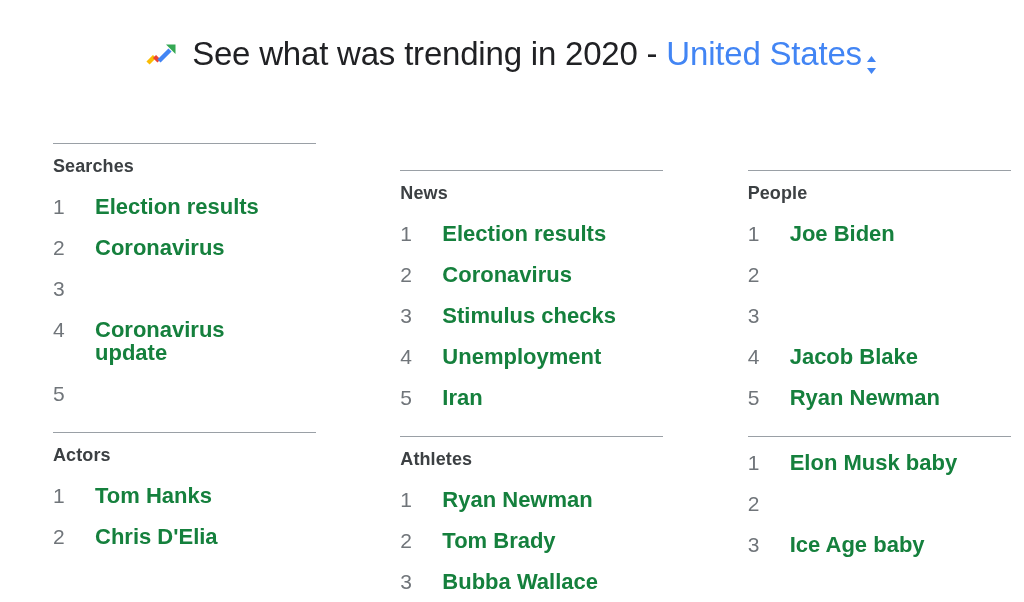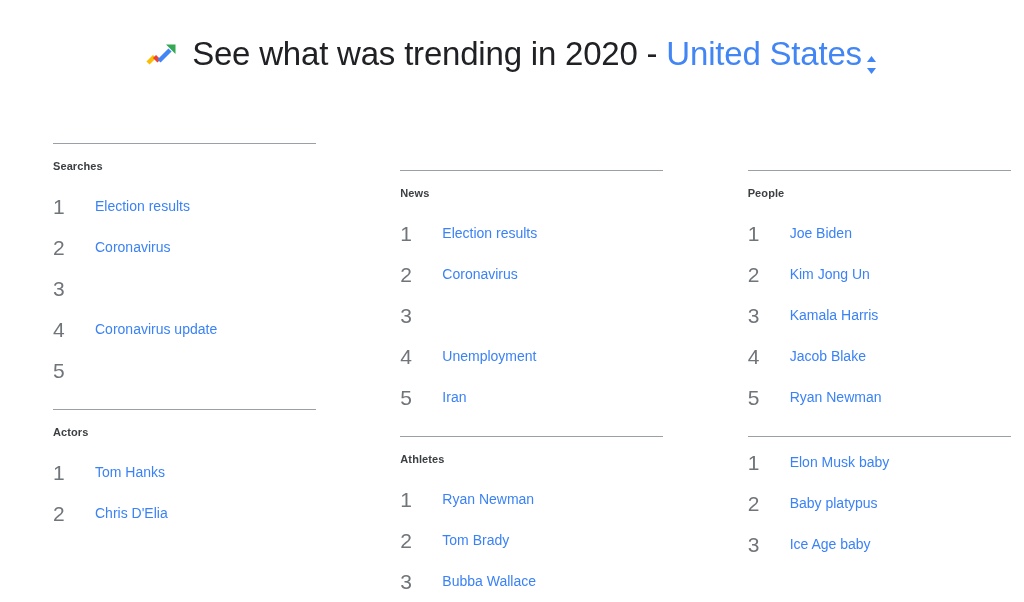--- a/index.html
+++ b/index.html
@@ -90,21 +90,21 @@
   .category:first-child { padding-top: 0; }
 
   .category-divider {
     border: 0;
     border-top: 1px solid #9aa0a6;
     margin: 0 0 14px 0;
     width: 263px;
     height: 0;
   }
   .category-title {
-    font-size: 11px;
+    font-size: 18px;
     line-height: 16px;
     font-weight: 700;
     color: #3c4043;
     margin: 8px 0 21px 0;
     letter-spacing: 0.1px;
   }
 
   .rank-list {
     list-style: none;
     margin: 0;
@@ -119,24 +119,24 @@
   .rank-item:last-child { margin-bottom: 0; }
   .rank-number {
     flex: 0 0 auto;
     width: 42px;
     font-size: 21px;
     line-height: 23px;
     color: #70757a;
     font-weight: 400;
   }
   .rank-label {
-    font-size: 14px;
+    font-size: 22px;
     line-height: 23px;
-    color: #3b82f6;
-    font-weight: 400;
+    color: #15803d;
+    font-weight: 700;
     max-width: 200px;
   }
 </style>
 </head>
 <body>
 
 <header class="page-header">
   <div class="header-inner">
 
     <span class="trends-icon">
@@ -206,20 +206,21 @@
         <li class="rank-item">
           <span class="rank-number">1</span>
           <span class="rank-label">Election results</span>
         </li>
         <li class="rank-item">
           <span class="rank-number">2</span>
           <span class="rank-label">Coronavirus</span>
         </li>
         <li class="rank-item">
           <span class="rank-number">3</span>
+          <span class="rank-label">Stimulus checks</span>
         </li>
         <li class="rank-item">
           <span class="rank-number">4</span>
           <span class="rank-label">Unemployment</span>
         </li>
         <li class="rank-item">
           <span class="rank-number">5</span>
           <span class="rank-label">Iran</span>
         </li>
       </ul>
@@ -245,46 +246,43 @@
     <section class="category">
       <hr class="category-divider">
       <h2 class="category-title">People</h2>
       <ul class="rank-list">
         <li class="rank-item">
           <span class="rank-number">1</span>
           <span class="rank-label">Joe Biden</span>
         </li>
         <li class="rank-item">
           <span class="rank-number">2</span>
-          <span class="rank-label">Kim Jong Un</span>
-        </li>
-        <li class="rank-item">
-          <span class="rank-number">3</span>
-          <span class="rank-label">Kamala Harris</span>
+        </li>
+        <li class="rank-item">
+          <span class="rank-number">3</span>
         </li>
         <li class="rank-item">
           <span class="rank-number">4</span>
           <span class="rank-label">Jacob Blake</span>
         </li>
         <li class="rank-item">
           <span class="rank-number">5</span>
           <span class="rank-label">Ryan Newman</span>
         </li>
       </ul>
     </section>
     <section class="category">
       <hr class="category-divider">
       <ul class="rank-list">
         <li class="rank-item">
           <span class="rank-number">1</span>
           <span class="rank-label">Elon Musk baby</span>
         </li>
         <li class="rank-item">
           <span class="rank-number">2</span>
-          <span class="rank-label">Baby platypus</span>
         </li>
         <li class="rank-item">
           <span class="rank-number">3</span>
           <span class="rank-label">Ice Age baby</span>
         </li>
       </ul>
     </section>
   </main>
 
 </body></html>

